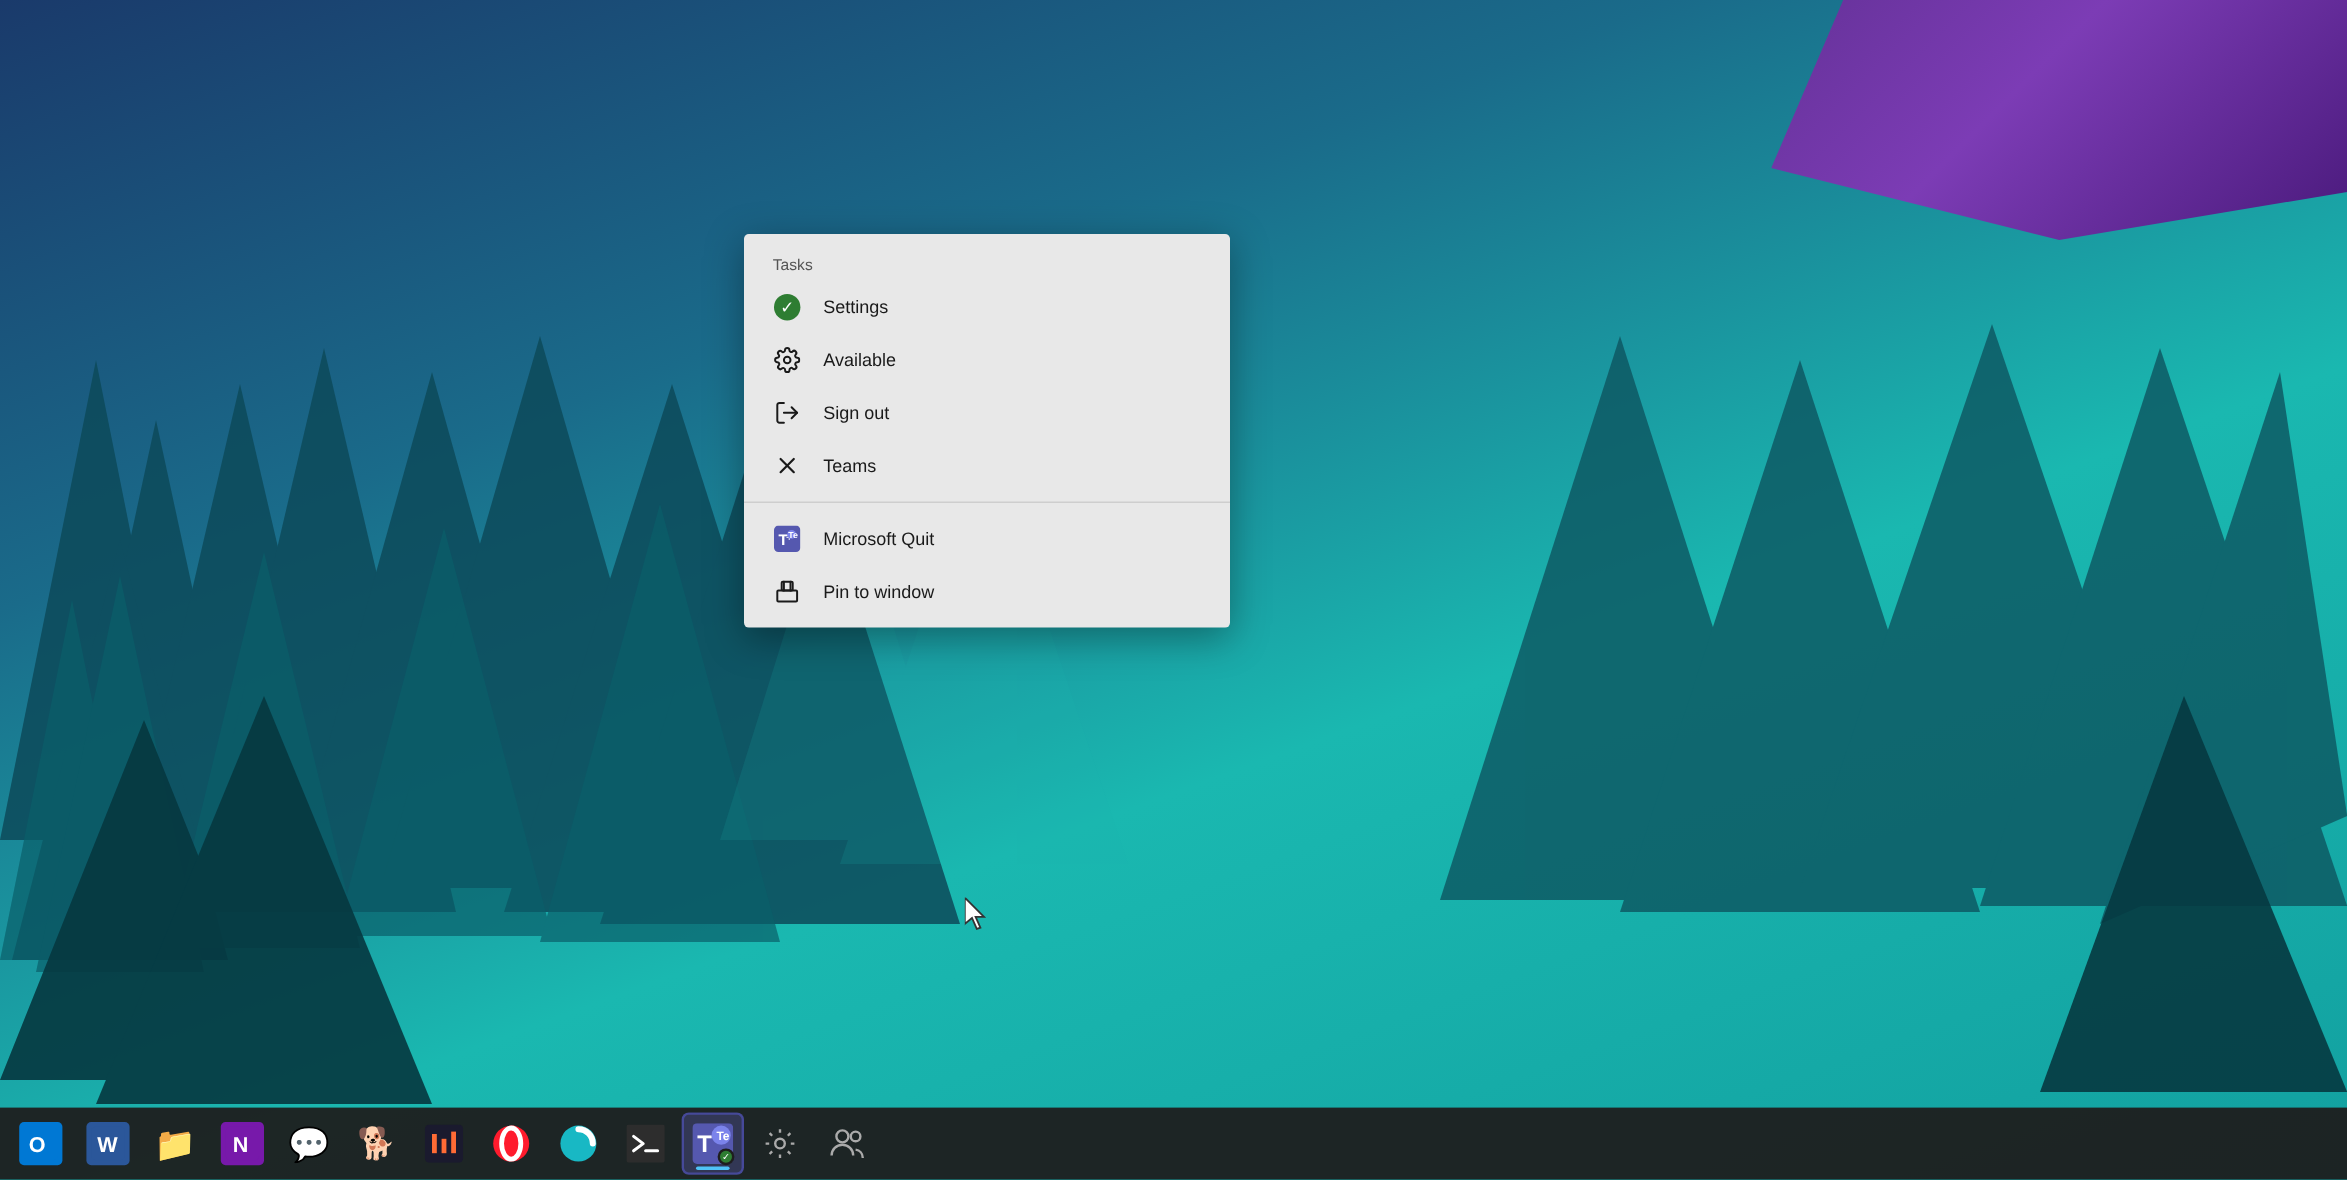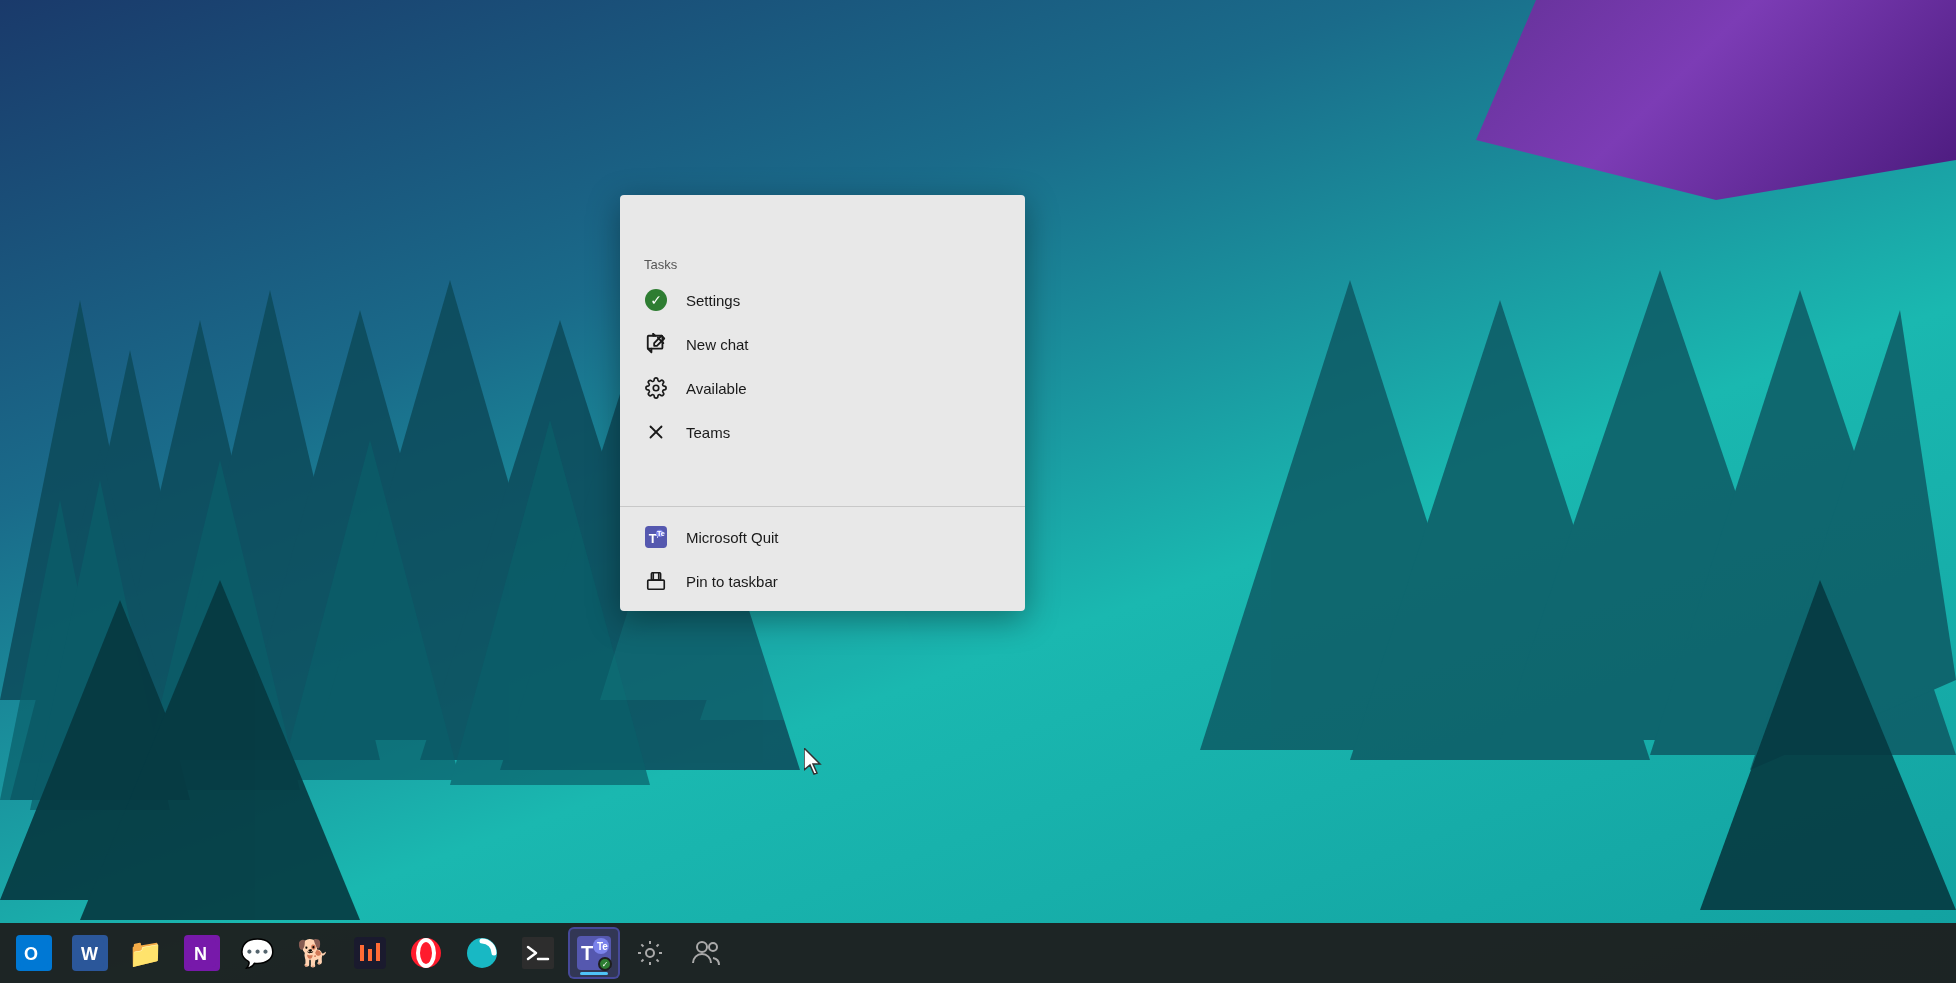--- a/index.html
+++ b/index.html
@@ -80,21 +80,20 @@
       width: 405px;
       background: #e8e8e8;
       border-radius: 4px;
       box-shadow: 0 8px 32px rgba(0,0,0,0.35);
       z-index: 100;
       overflow: hidden;
     }
 
     .menu-section {
       padding: 8px 0;
-      margin-top: 44px;
     }
 
     .menu-section + .menu-section {
       border-top: 1px solid #c8c8c8;
     }
 
     .menu-header {
       padding: 10px 24px 6px 24px;
       font-size: 13px;
       color: #555;
@@ -240,45 +239,41 @@
   <div class="menu-section">
     <div class="menu-header">Tasks</div>
 
     <div class="menu-item">
       <div class="icon">
         <div class="icon-available">✓</div>
       </div>
       <span>Settings</span>
     </div>
 
-    <div class="menu-item">
-      <div class="icon">
-        <svg viewBox="0 0 24 24" fill="none" stroke="#1a1a1a" stroke-width="2" stroke-linecap="round" stroke-linejoin="round">
-          <rect x="3" y="3" width="16" height="14" rx="1"></rect>
-          <line x1="9" y1="3" x2="9" y2="1"></line>
-          <line x1="9" y1="1" x2="11" y2="3"></line>
-          <path d="M3 17 L7 21 L7 17"></path>
-
-          <line x1="14" y1="5" x2="20" y2="11"></line>
-          <path d="M18 3 L21 6 L13 14 L10 14 L10 11 Z"></path>
-        </svg>
-      </div>
-      <span>New chat</span>
-    </div>
 
     <div class="menu-item">
       <div class="icon">
         <svg viewBox="0 0 24 24" fill="none" stroke="#1a1a1a" stroke-width="1.8" stroke-linecap="round">
           <circle cx="12" cy="12" r="3"></circle>
           <path d="M19.4 15a1.65 1.65 0 0 0 .33 1.82l.06.06a2 2 0 0 1-2.83 2.83l-.06-.06a1.65 1.65 0 0 0-1.82-.33 1.65 1.65 0 0 0-1 1.51V21a2 2 0 0 1-4 0v-.09A1.65 1.65 0 0 0 9 19.4a1.65 1.65 0 0 0-1.82.33l-.06.06a2 2 0 0 1-2.83-2.83l.06-.06A1.65 1.65 0 0 0 4.68 15a1.65 1.65 0 0 0-1.51-1H3a2 2 0 0 1 0-4h.09A1.65 1.65 0 0 0 4.6 9a1.65 1.65 0 0 0-.33-1.82l-.06-.06a2 2 0 0 1 2.83-2.83l.06.06A1.65 1.65 0 0 0 9 4.68a1.65 1.65 0 0 0 1-1.51V3a2 2 0 0 1 4 0v.09a1.65 1.65 0 0 0 1 1.51 1.65 1.65 0 0 0 1.82-.33l.06-.06a2 2 0 0 1 2.83 2.83l-.06.06A1.65 1.65 0 0 0 19.4 9a1.65 1.65 0 0 0 1.51 1H21a2 2 0 0 1 0 4h-.09a1.65 1.65 0 0 0-1.51 1z"></path>
         </svg>
       </div>
       <span>Available</span>
     </div>
 
+    <div class="menu-item">
+      <div class="icon">
+        <svg viewBox="0 0 24 24" fill="none" stroke="#1a1a1a" stroke-width="1.8" stroke-linecap="round" stroke-linejoin="round">
+          <path d="M9 21H5a2 2 0 0 1-2-2V5a2 2 0 0 1 2-2h4"></path>
+          <polyline points="16 17 21 12 16 7"></polyline>
+          <line x1="21" y1="12" x2="9" y2="12"></line>
+        </svg>
+      </div>
+      <span>Sign out</span>
+    </div>
 
     <div class="menu-item">
       <div class="icon">
         <svg viewBox="0 0 24 24" fill="none" stroke="#1a1a1a" stroke-width="2" stroke-linecap="round">
           <line x1="18" y1="6" x2="6" y2="18"></line>
           <line x1="6" y1="6" x2="18" y2="18"></line>
         </svg>
       </div>
       <span>Teams</span>
     </div>
@@ -301,21 +296,21 @@
 
     <div class="menu-item">
       <div class="icon">
         <svg viewBox="0 0 24 24" fill="none" stroke="#1a1a1a" stroke-width="1.8" stroke-linecap="round">
           <rect x="3" y="11" width="18" height="10" rx="1"></rect>
           <rect x="7" y="3" width="10" height="8" rx="1"></rect>
           <line x1="9" y1="3" x2="9" y2="11"></line>
           <line x1="15" y1="3" x2="15" y2="11"></line>
         </svg>
       </div>
-      <span>Pin to taskbar</span>
+      <span>Pin to window</span>
     </div>
 
   </div>
 </div>
 
 <div class="taskbar">
 
   <div class="taskbar-icon">
     <div class="icon-outlook">
       <svg width="28" height="28" viewBox="0 0 28 28">

